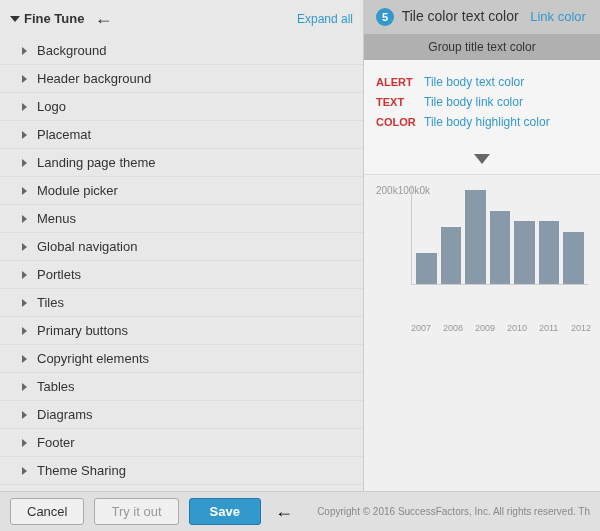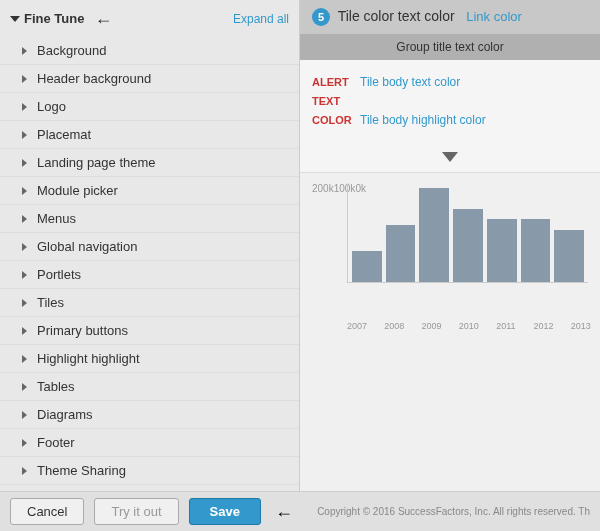--- a/index.html
+++ b/index.html
@@ -16,21 +16,21 @@
 
     .main-container {
       display: flex;
       flex: 1;
       background: #e8e8e8;
       overflow: hidden;
     }
 
     
     .sidebar {
-      width: 300px;
+      width: 364px;
       background: #e8e8e8;
       border-right: 1px solid #ccc;
       display: flex;
       flex-direction: column;
       overflow-y: auto;
     }
 
     .sidebar-header {
       display: flex;
       justify-content: space-between;
@@ -357,21 +357,21 @@
     <div class="sidebar-item">
       <span class="item-arrow"></span>
       <span>Tiles</span>
     </div>
     <div class="sidebar-item">
       <span class="item-arrow"></span>
       <span>Primary buttons</span>
     </div>
     <div class="sidebar-item">
       <span class="item-arrow"></span>
-      <span>Highlight highlight</span>
+      <span>Copyright elements</span>
     </div>
     <div class="sidebar-item">
       <span class="item-arrow"></span>
       <span>Tables</span>
     </div>
     <div class="sidebar-item">
       <span class="item-arrow"></span>
       <span>Diagrams</span>
     </div>
     <div class="sidebar-item">
@@ -397,20 +397,21 @@
       <span>Group title text color</span>
     </div>
 
     <div class="color-options">
       <div class="color-row">
         <span class="color-label-alert">ALERT</span>
         <span class="color-link">Tile body text color</span>
       </div>
       <div class="color-row">
         <span class="color-label-text">TEXT</span>
+        <span class="color-link">Tile body link color</span>
       </div>
       <div class="color-row">
         <span class="color-label-color">COLOR</span>
         <span class="color-link">Tile body highlight color</span>
       </div>
     </div>
 
     <div class="dropdown-arrow-container">
       <div class="dropdown-arrow"></div>
     </div>

